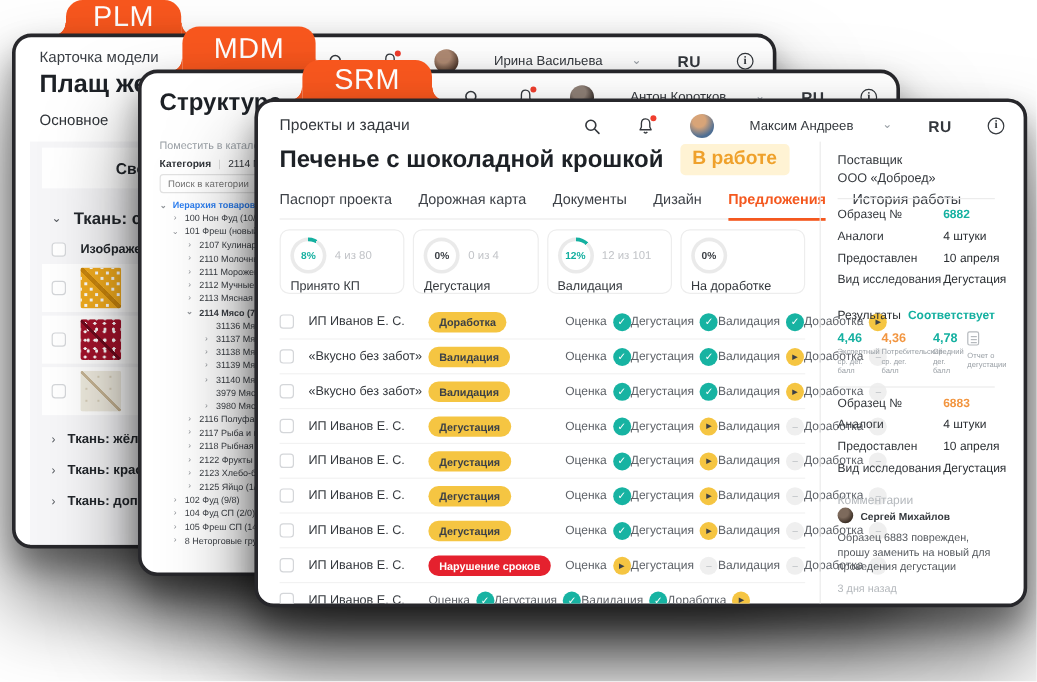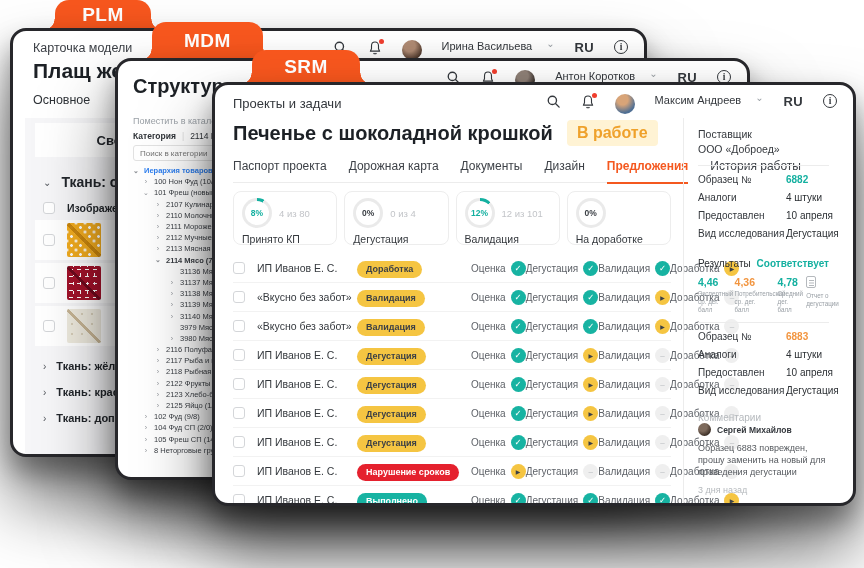--- a/index.html
+++ b/index.html
@@ -1,38 +1,38 @@
 <!DOCTYPE html>
 <html><head>
 <meta charset="utf-8">
 <style>
   *{margin:0;padding:0;box-sizing:border-box}
   html,body{background:#fff}
   body{font-family:"Liberation Sans",sans-serif;color:#2b2f33;-webkit-font-smoothing:antialiased}
   .stage{position:relative;width:864px;height:568px;overflow:hidden;background:#fff}
 
   
-  .ptab{position:absolute;background:#f8571e;color:#fff;font-weight:bold;font-size:19px;letter-spacing:.5px;
+  .ptab{position:absolute;background:#f8571e;color:#fff;font-weight:normal;font-size:24px;letter-spacing:.5px;
         display:flex;align-items:center;justify-content:center;border-radius:14px 14px 0 0}
   .ptab::before,.ptab::after{content:"";position:absolute;bottom:0;width:11px;height:11px}
   .ptab::before{left:-11px;background:radial-gradient(circle at 0 0,transparent 10.2px,#f8571e 10.8px)}
   .ptab::after{right:-11px;background:radial-gradient(circle at 100% 0,transparent 10.2px,#f8571e 10.8px)}
   .ptab-plm{left:55px;top:0;width:96px;height:30px}
   .ptab-mdm{left:152px;top:22px;width:111px;height:38px}
   .ptab-srm{left:252px;top:50px;width:108px;height:34px}
 
   
   .win{position:absolute;background:#fff;border:3px solid #27272b;border-radius:16px;overflow:hidden;
        box-shadow:0 16px 26px rgba(0,0,0,.35),0 45px 70px rgba(0,0,0,.55)}
   .win-plm{left:10px;top:28px;width:637px;height:429px}
   .win-mdm{left:115px;top:58px;width:635px;height:422px}
   .win-srm{left:212px;top:82px;width:644px;height:424px}
 
   
-  .hicons{position:absolute;top:9px;right:16px;display:flex;align-items:flex-start;gap:20px;height:22px}
+  .hicons{position:absolute;top:9px;right:16px;display:flex;align-items:center;gap:30px;height:22px}
   .hi{display:flex;align-items:center;position:relative;cursor:pointer}
   .dot{position:absolute;top:-1px;right:-2px;width:5px;height:5px;border-radius:50%;background:#f03e2e}
   .avatar{width:20px;height:20px;border-radius:50%;flex:none}
   .av-irina{background:radial-gradient(circle at 38% 30%,#b08b74 30%,#4d372b 75%)}
   .av-anton{background:radial-gradient(circle at 38% 30%,#8f8077 30%,#2e2622 75%)}
   .av-maxim{background:radial-gradient(circle at 38% 28%,#d8a478 28%,#4f6f94 70%)}
   .uname{font-size:11px;color:#34383d}
   .chev{font-size:10px;color:#9aa0a6;margin-left:-6px;line-height:8px}
   .lang{font-size:13px;color:#34383d;font-weight:bold;letter-spacing:.3px}
   .hinfo{width:14px;height:14px;border:1.4px solid #34383d;border-radius:50%;display:flex;align-items:center;
@@ -613,21 +613,20 @@
                 </span>
                 <span class="stagec">
                   <span class="slabel">Доработка</span>
                   <span class="sic none">–</span>
                 </span>
               </span>
             </div>
             <div class="trow">
               <span class="cb"></span>
               <span class="tname">ИП Иванов Е. С.</span>
-              <span><span class="badge b-teal">Выполнено</span></span>
               <span class="stages">
                 <span class="stagec">
                   <span class="slabel">Оценка</span>
                   <span class="sic done">✓</span>
                 </span>
                 <span class="stagec">
                   <span class="slabel">Дегустация</span>
                   <span class="sic done">✓</span>
                 </span>
                 <span class="stagec">

